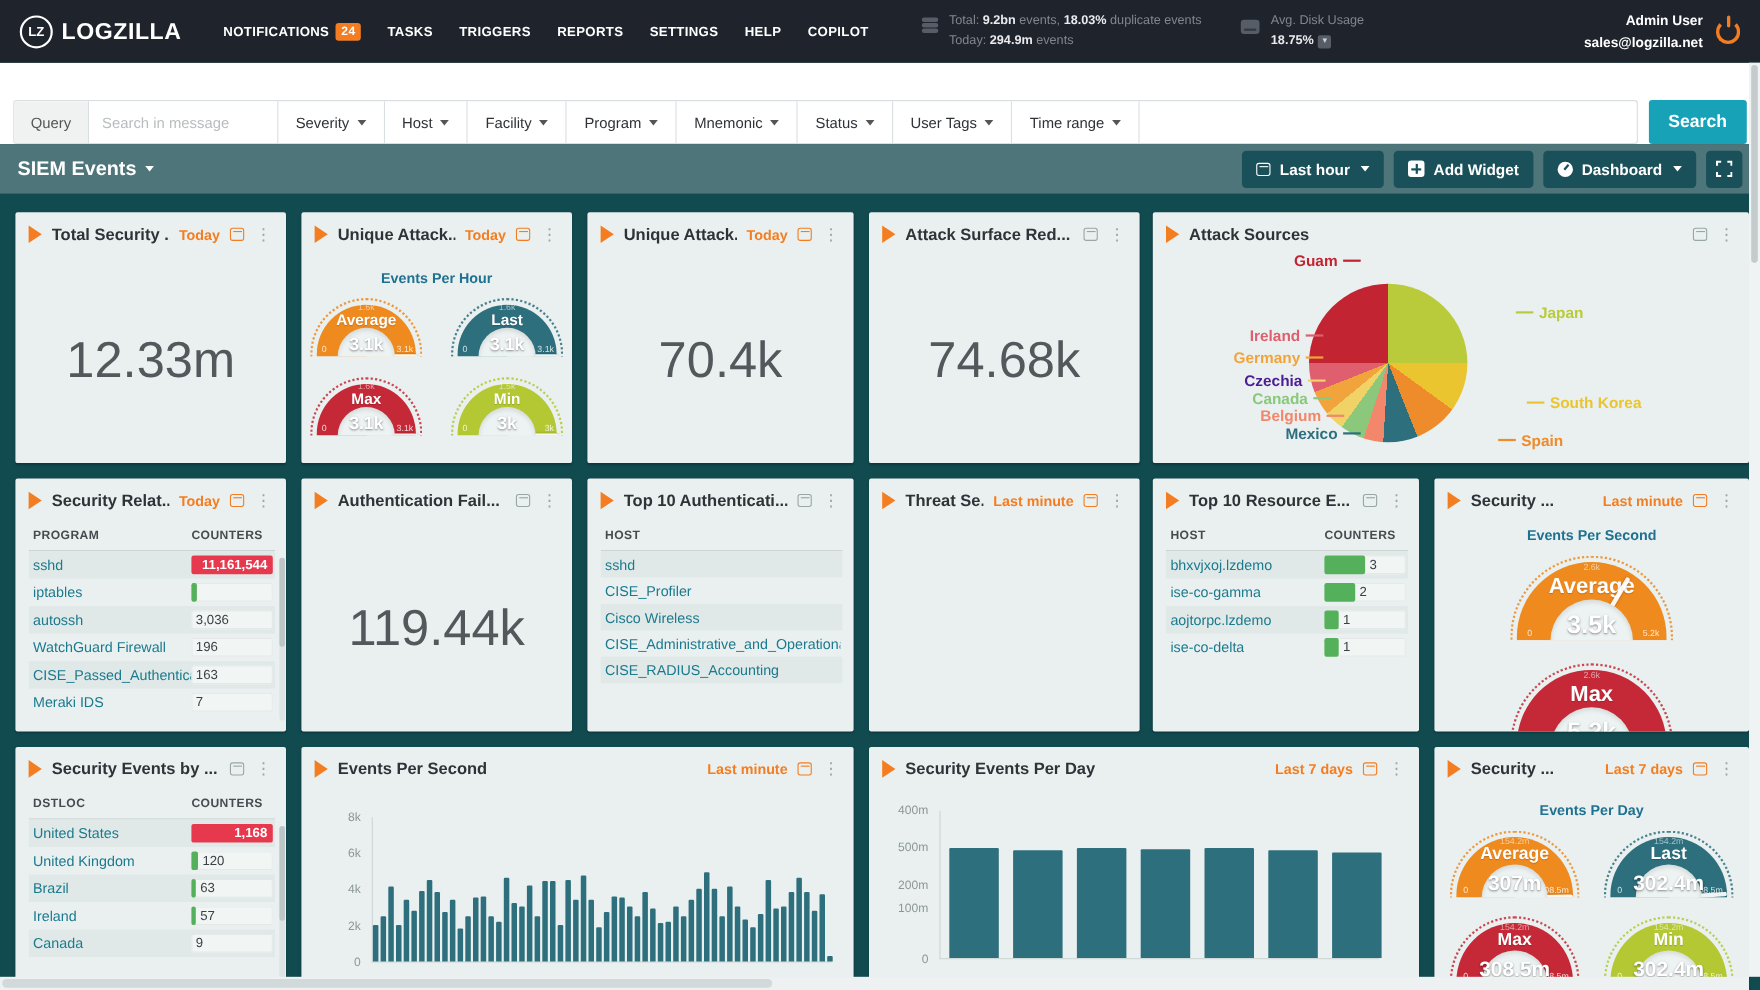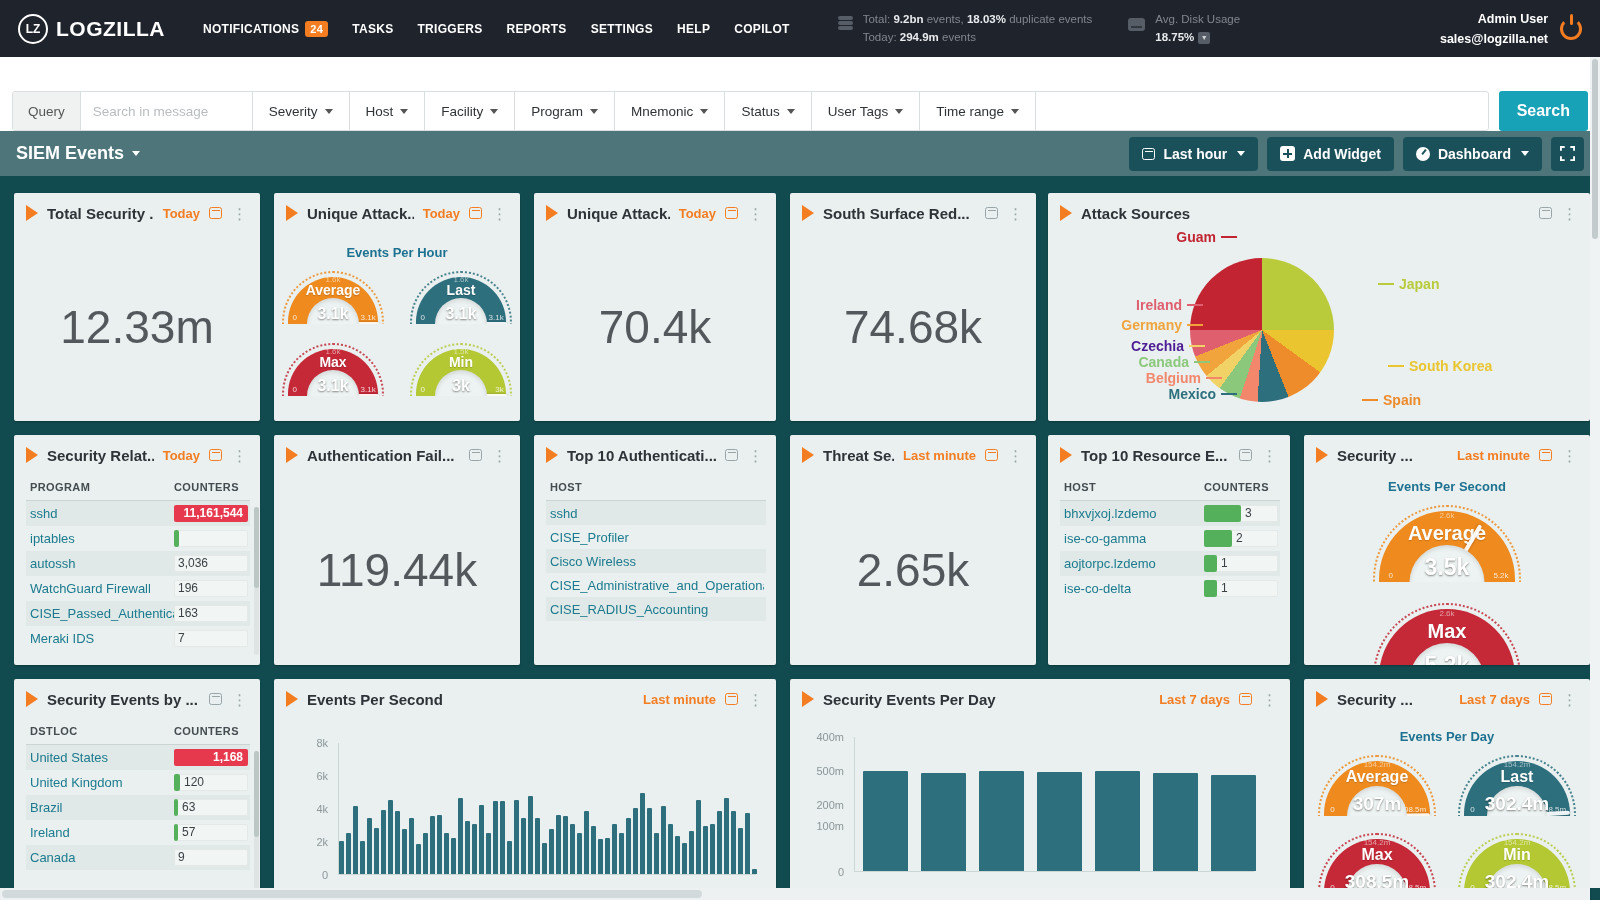--- a/index.html
+++ b/index.html
@@ -388,21 +388,21 @@
       <span class="kebab">⋮</span>
     </div>
     <div class="big-body">
         <span class="big-num">70.4k</span>
       </div>
   </div>
 
   <div class="widget" style="left:790px;top:17px;width:246px;height:228px">
     <div class="whead">
       <span class="play-icon"></span>
-      <span class="w-title">South Surface Red...</span>
+      <span class="w-title">Attack Surface Red...</span>
       <span class="cal-icon cal-gray"></span>
       <span class="kebab">⋮</span>
     </div>
     <div class="big-body">
         <span class="big-num">74.68k</span>
       </div>
   </div>
 
   <div class="widget" style="left:1048px;top:17px;width:542px;height:228px">
     <div class="whead">
@@ -561,23 +561,20 @@
   </div>
 
   <div class="widget" style="left:790px;top:259px;width:246px;height:230px">
     <div class="whead">
       <span class="play-icon"></span>
       <span class="w-title">Threat Se...</span>
       <span class="w-range">Last minute</span>
       <span class="cal-icon cal-orange"></span>
       <span class="kebab">⋮</span>
     </div>
-    <div class="big-body">
-        <span class="big-num">2.65k</span>
-      </div>
   </div>
 
   <div class="widget" style="left:1048px;top:259px;width:242px;height:230px">
     <div class="whead">
       <span class="play-icon"></span>
       <span class="w-title">Top 10 Resource E...</span>
       <span class="cal-icon cal-gray"></span>
       <span class="kebab">⋮</span>
     </div>
     <div class="tbl" id="tbl-resource">

